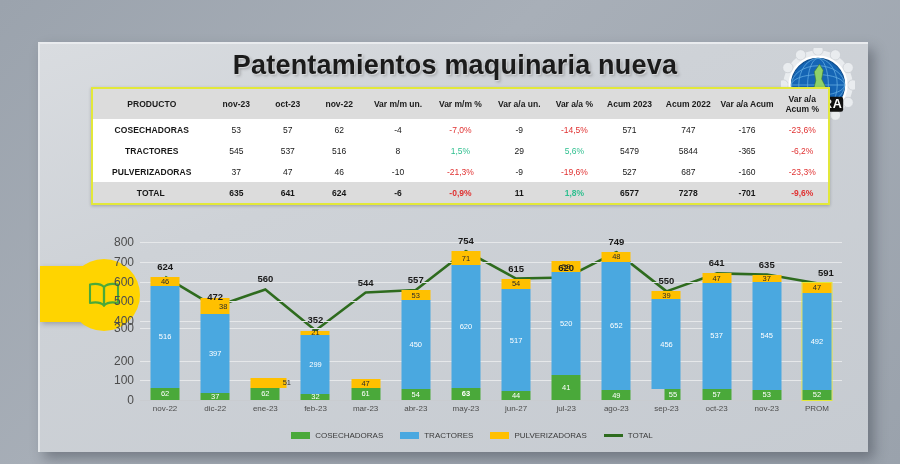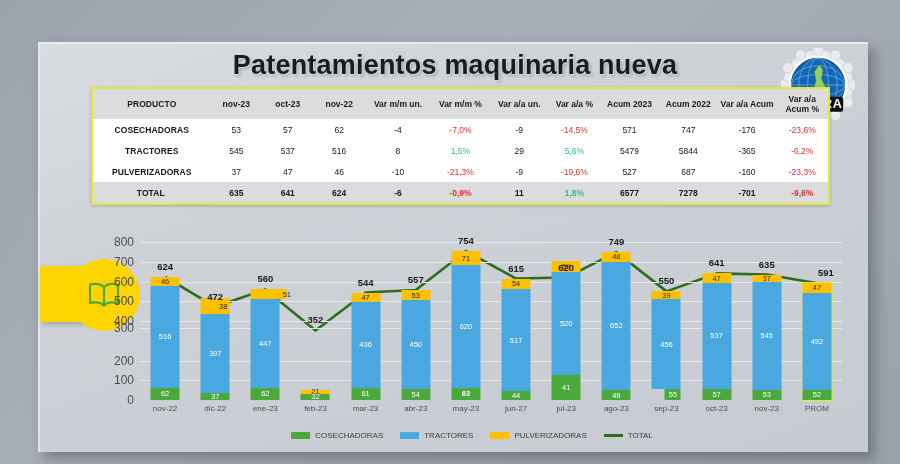--- a/index.html
+++ b/index.html
@@ -351,38 +351,37 @@
             <div class="seg yellow" style="height: 16px; padding-left: 16px;">38</div>
             <div class="seg blue" style="height: 78.4075px;">397</div>
             <div class="seg green" style="height: 7.3075px;">37</div>
           </div>
           <div class="tot-label" style="top: 48.78px;">472</div>
           <div class="xlab">dic-22</div>
         </div>
         <div class="bar-slot" style="left: 100.286px; width: 50.1429px;">
           <div class="stack">
             <div class="seg yellow" style="height: 10.0725px; padding-left: 36px;">51</div>
-            <div class="seg blue" style="height: 88.2825px;">447</div>
             <div class="seg green" style="height: 12.245px;">62</div>
           </div>
           <div class="tot-label" style="top: 31.4px;">560</div>
           <div class="xlab">ene-23</div>
         </div>
         <div class="bar-slot" style="left: 150.429px; width: 50.1429px;">
           <div class="stack">
             <div class="seg yellow" style="height: 4.1475px; margin-top: 9px;">21</div>
+            <div class="seg blue" style="height: 59.0525px;">299</div>
             <div class="seg green" style="height: 6.32px;">32</div>
           </div>
           <div class="tot-label" style="top: 72.48px;">352</div>
           <div class="xlab">feb-23</div>
         </div>
         <div class="bar-slot" style="left: 200.571px; width: 50.1429px;">
           <div class="stack">
             <div class="seg yellow" style="height: 9.2825px;">47</div>
-            <div class="seg blue" style="height: 86.11px;">436</div>
             <div class="seg green" style="height: 12.0475px;">61</div>
           </div>
           <div class="tot-label" style="top: 34.56px;">544</div>
           <div class="xlab">mar-23</div>
         </div>
         <div class="bar-slot" style="left: 250.714px; width: 50.1429px;">
           <div class="stack">
             <div class="seg yellow" style="height: 10.4675px;">53</div>
             <div class="seg blue" style="height: 88.875px;">450</div>
             <div class="seg green" style="height: 10.665px;">54</div>

